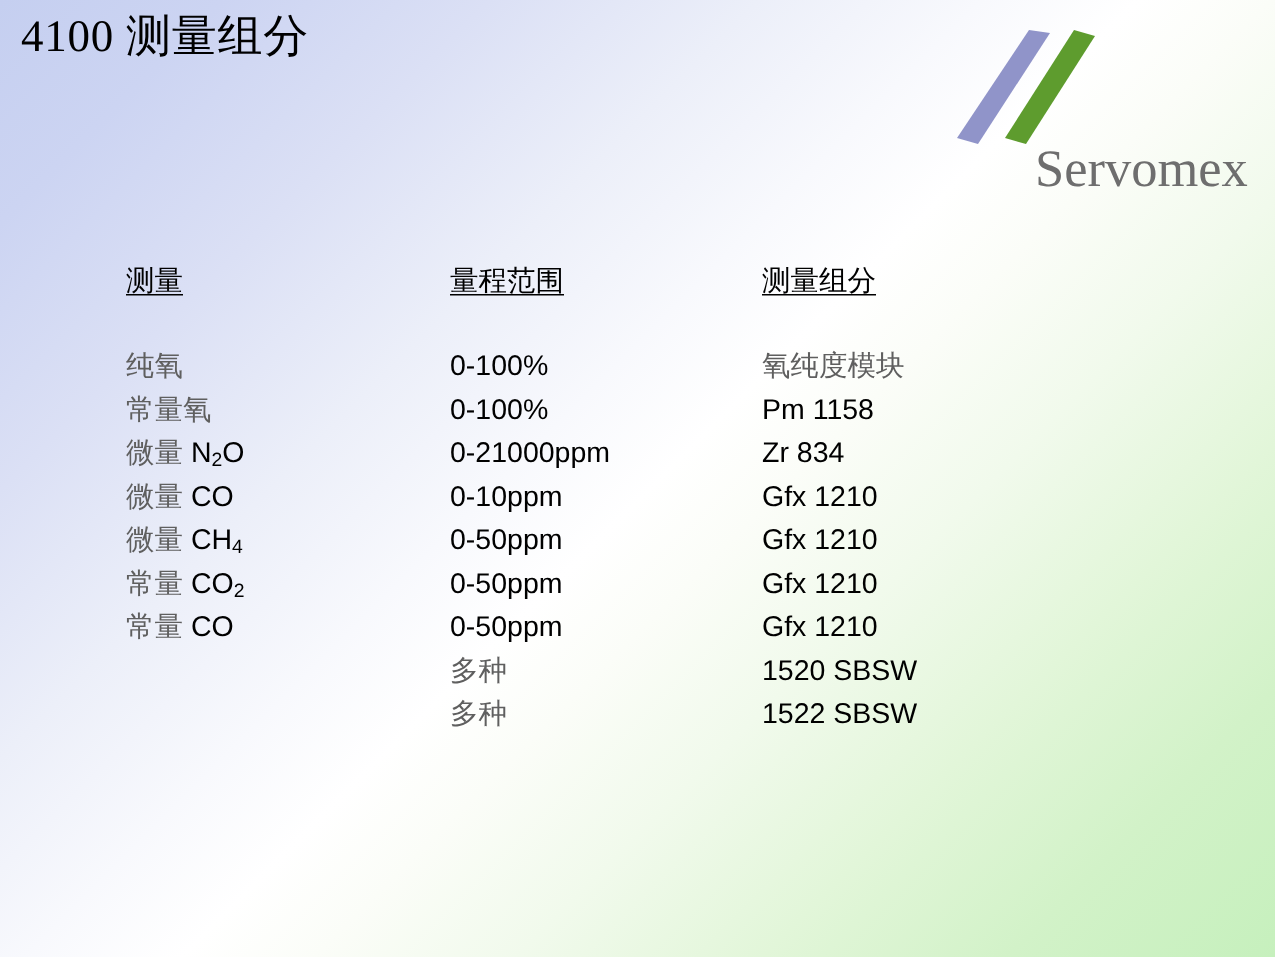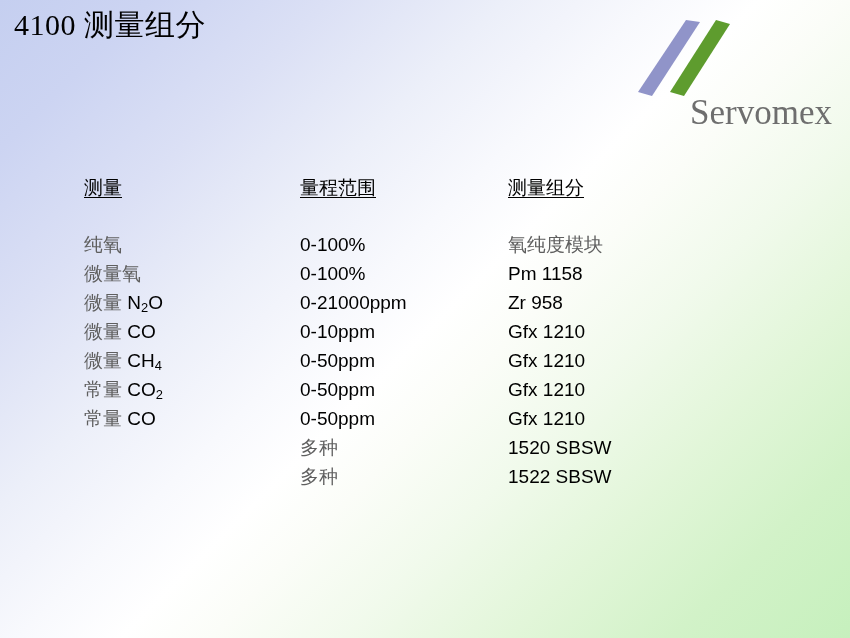--- a/index.html
+++ b/index.html
@@ -127,42 +127,42 @@
   </div>
 
   <div id="table">
 
     <div class="col-measure hdr">测量</div>
     <div class="col-range hdr">量程范围</div>
     <div class="col-module hdr">测量组分</div>
 
     <div class="col-measure rows" id="col-measure-rows">
         <div class="cell"><span class="cjk">纯氧</span></div>
-        <div class="cell"><span class="cjk">微量氧</span></div>
+        <div class="cell"><span class="cjk">常量氧</span></div>
         <div class="cell"><span class="cjk">微量</span><span class="latin"> N<sub>2</sub>O</span></div>
         <div class="cell"><span class="cjk">微量</span><span class="latin"> CO</span></div>
         <div class="cell"><span class="cjk">微量</span><span class="latin"> CH<sub>4</sub></span></div>
         <div class="cell"><span class="cjk">常量</span><span class="latin"> CO<sub>2</sub></span></div>
         <div class="cell"><span class="cjk">常量</span><span class="latin"> CO</span></div>
       </div>
     <div class="col-range rows" id="col-range-rows">
         <div class="cell lat">0-100%</div>
         <div class="cell lat">0-100%</div>
         <div class="cell lat">0-21000ppm</div>
         <div class="cell lat">0-10ppm</div>
         <div class="cell lat">0-50ppm</div>
         <div class="cell lat">0-50ppm</div>
         <div class="cell lat">0-50ppm</div>
         <div class="cell cn">多种</div>
         <div class="cell cn">多种</div>
       </div>
     <div class="col-module rows" id="col-module-rows">
         <div class="cell cn">氧纯度模块</div>
         <div class="cell lat">Pm 1158</div>
-        <div class="cell lat">Zr 958</div>
+        <div class="cell lat">Zr 834</div>
         <div class="cell lat">Gfx 1210</div>
         <div class="cell lat">Gfx 1210</div>
         <div class="cell lat">Gfx 1210</div>
         <div class="cell lat">Gfx 1210</div>
         <div class="cell lat">1520 SBSW</div>
         <div class="cell lat">1522 SBSW</div>
       </div>
 
   </div>
 </div>

